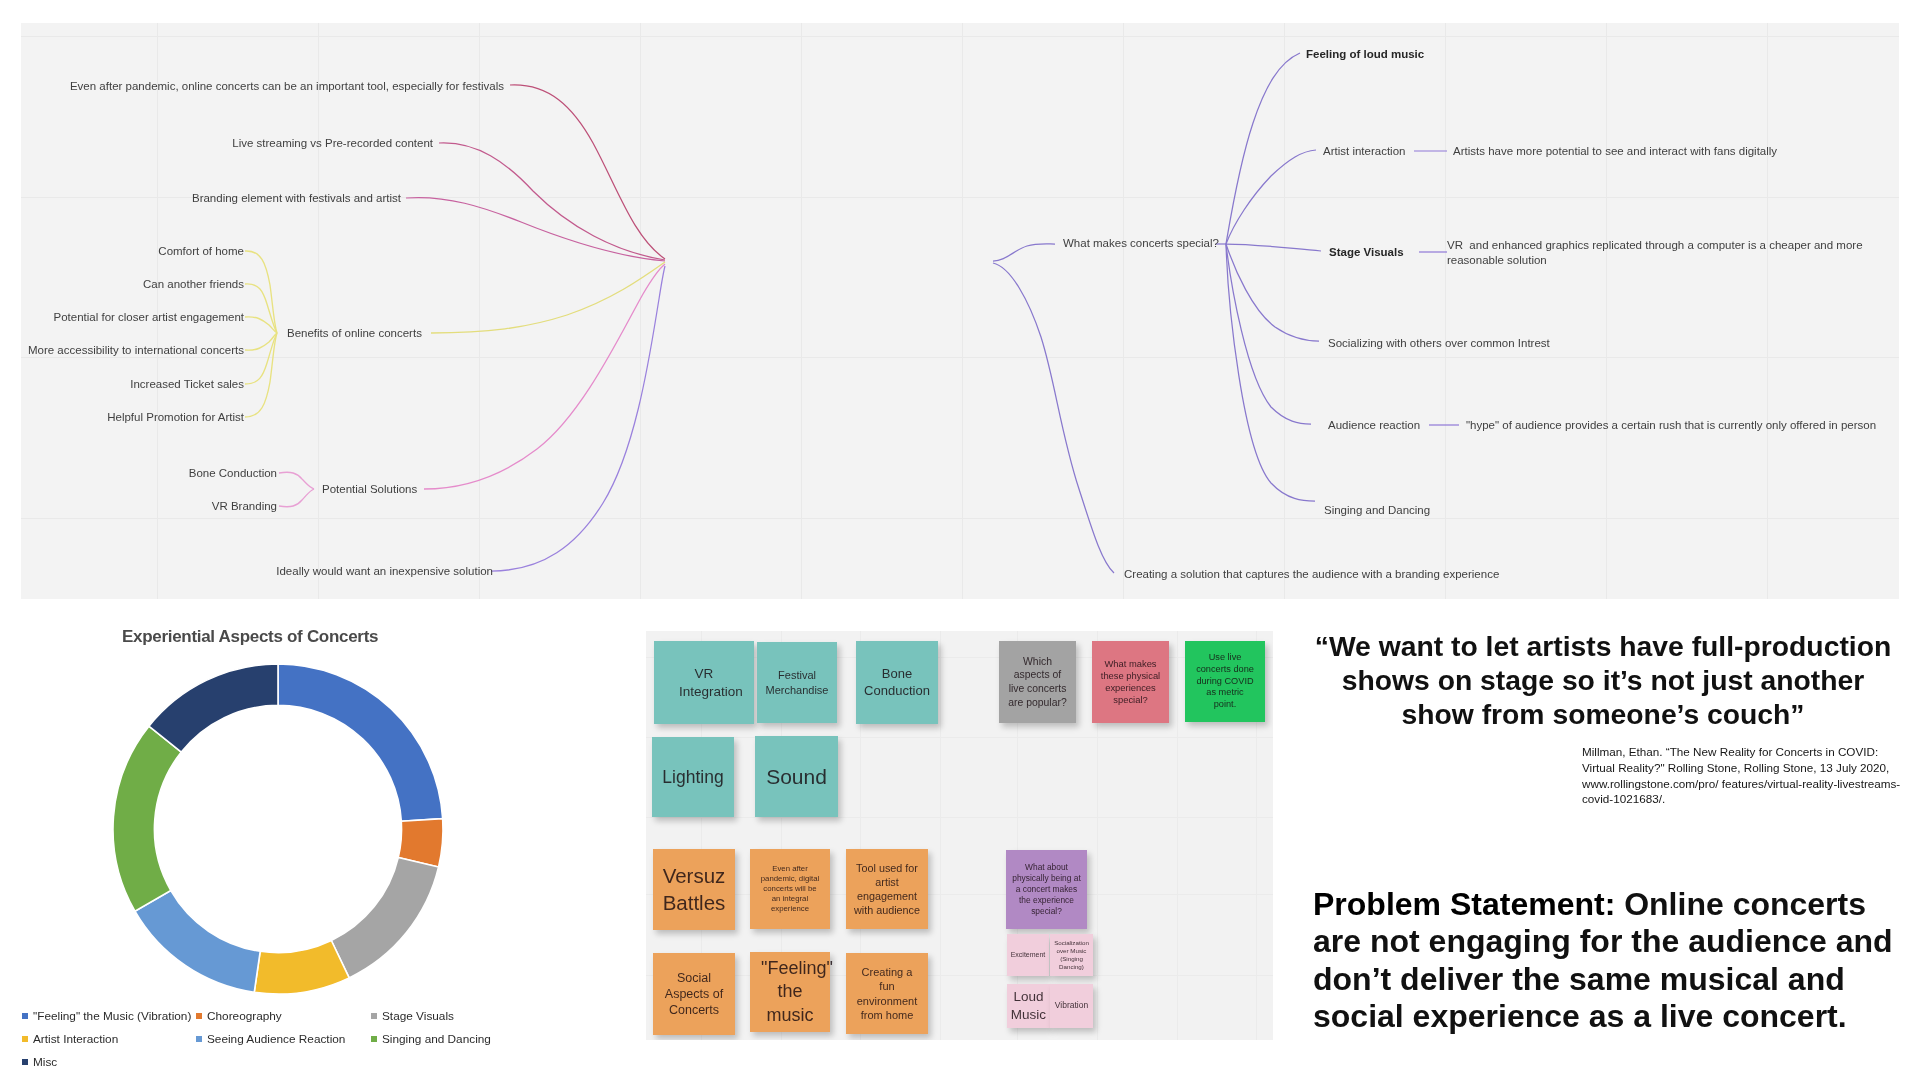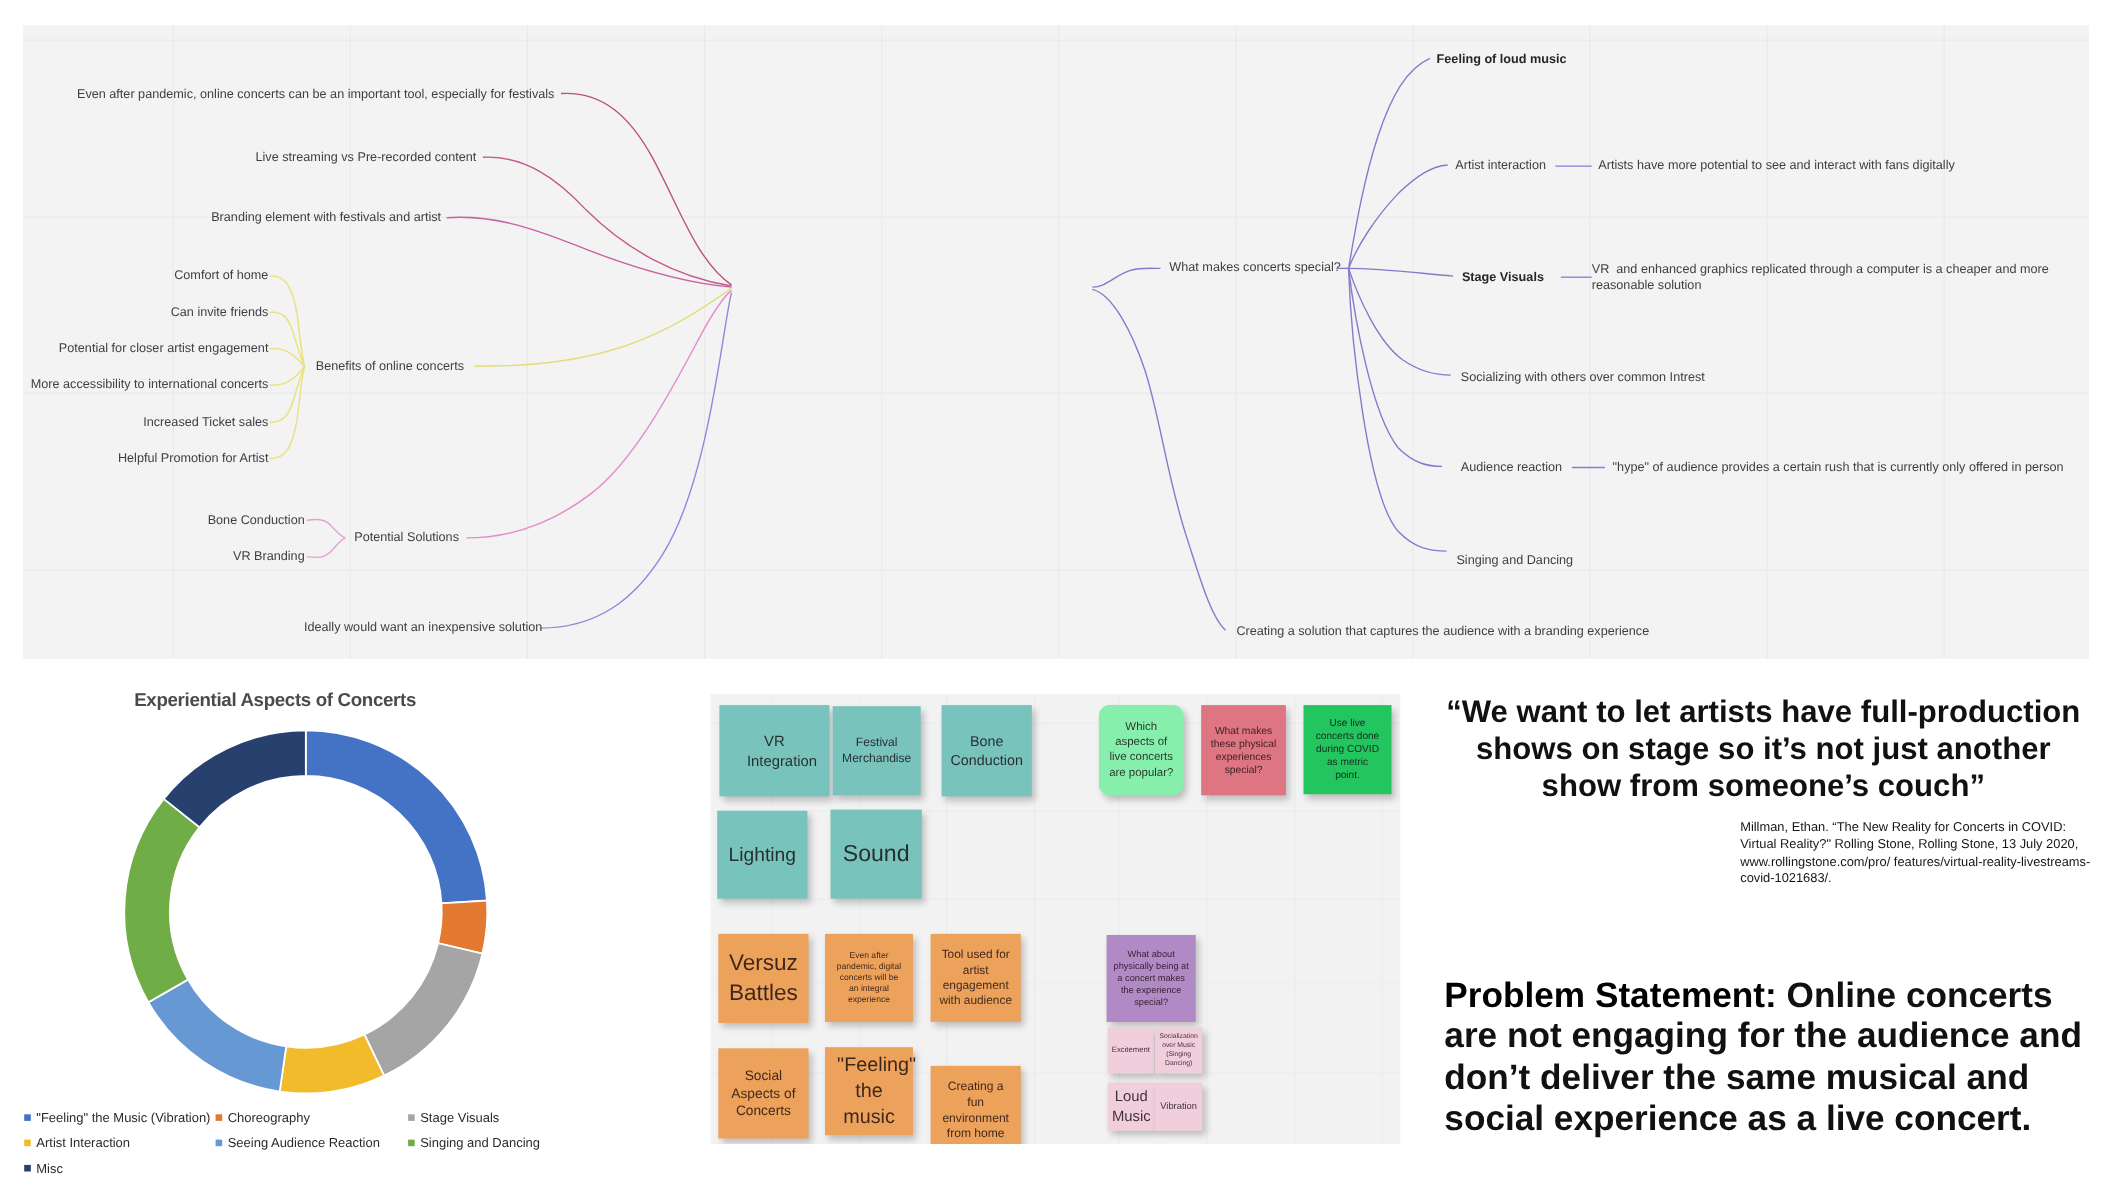--- a/index.html
+++ b/index.html
@@ -106,21 +106,21 @@
       <path d="M1408 402 L 1438 402" stroke="#8f79d8" stroke-width="1.2"></path>
     </svg>
 
 
     <div class="mm-label" style="left:48px;top:56px;width:435px;text-align:right">Even after pandemic, online concerts can be an important tool, especially for festivals</div>
     <div class="mm-label" style="left:132px;top:113px;width:280px;text-align:right">Live streaming vs Pre-recorded content</div>
     <div class="mm-label" style="left:90px;top:168px;width:290px;text-align:right">Branding element with festivals and artist</div>
     <div class="mm-label" style="left:172px;top:541px;width:300px;text-align:right">Ideally would want an inexpensive solution</div>
 
     <div class="mm-label" style="left:-12px;top:221px;width:235px;text-align:right">Comfort of home</div>
-    <div class="mm-label" style="left:-12px;top:254px;width:235px;text-align:right">Can invite friends</div>
+    <div class="mm-label" style="left:-12px;top:254px;width:235px;text-align:right">Can another friends</div>
     <div class="mm-label" style="left:-12px;top:287px;width:235px;text-align:right">Potential for closer artist engagement</div>
     <div class="mm-label" style="left:-12px;top:320px;width:235px;text-align:right">More accessibility to international concerts</div>
     <div class="mm-label" style="left:-12px;top:354px;width:235px;text-align:right">Increased Ticket sales</div>
     <div class="mm-label" style="left:-12px;top:387px;width:235px;text-align:right">Helpful Promotion for Artist</div>
     <div class="mm-label" style="left:266px;top:303px">Benefits of online concerts</div>
 
     <div class="mm-label" style="left:100px;top:443px;width:156px;text-align:right">Bone Conduction</div>
     <div class="mm-label" style="left:100px;top:476px;width:156px;text-align:right">VR Branding</div>
     <div class="mm-label" style="left:301px;top:459px">Potential Solutions</div>
 
@@ -202,21 +202,21 @@
     <div class="bgl" style="left:610px;top:0;width:1px;height:409px"></div>
   <div class="note" style="left: 8px; top: 10px; width: 100px; height: 83px; background: rgb(120, 195, 188); font-size: 13.5px; line-height: 1.3;">
         <span style="width: 50px; padding: 0px;">VR Integration</span>
       </div>
       <div class="note" style="left: 111px; top: 11px; width: 80px; height: 81px; background: rgb(120, 195, 188); font-size: 11px; line-height: 1.3;">
         <span style="width: 70px; padding: 0px;">Festival Merchandise</span>
       </div>
       <div class="note" style="left: 210px; top: 10px; width: 82px; height: 83px; background: rgb(120, 195, 188); font-size: 13px; line-height: 1.3;">
         <span style="width: 66px; padding: 0px;">Bone Conduction</span>
       </div>
-      <div class="note" style="left: 353px; top: 10px; width: 77px; height: 82px; background: #86efac; font-size: 10.4px; line-height: 1.3; border-radius: 10px;">
+      <div class="note" style="left: 353px; top: 10px; width: 77px; height: 82px; background: #a3a3a3; font-size: 10.4px; line-height: 1.3;">
         <span style="width: 61px; padding: 0px;">Which aspects of live concerts are popular?</span>
       </div>
       <div class="note" style="left: 446px; top: 10px; width: 77px; height: 82px; background: rgb(221, 118, 130); font-size: 9.4px; line-height: 1.3;">
         <span style="width: 64px; padding: 0px;">What makes these physical experiences special?</span>
       </div>
       <div class="note" style="left: 539px; top: 10px; width: 80px; height: 81px; background: #22c55e; font-size: 9.2px; line-height: 1.3;">
         <span style="width: 61px; padding: 0px;">Use live concerts done during COVID as metric point.</span>
       </div>
       <div class="note" style="left: 6px; top: 106px; width: 82px; height: 80px; background: rgb(120, 195, 188); font-size: 17.5px; line-height: 1.3;">
         <span style="width: 78px; padding: 0px;">Lighting</span>
@@ -235,21 +235,21 @@
       </div>
       <div class="note" style="left: 360px; top: 219px; width: 81px; height: 79px; background: rgb(177, 137, 196); font-size: 8.4px; line-height: 1.3;">
         <span style="width: 72px; padding: 0px;">What about physically being at a concert makes the experience special?</span>
       </div>
       <div class="note" style="left: 7px; top: 322px; width: 82px; height: 82px; background: rgb(236, 162, 91); font-size: 12.5px; line-height: 1.3;">
         <span style="width: 66px; padding: 0px;">Social Aspects of Concerts</span>
       </div>
       <div class="note" style="left: 104px; top: 321px; width: 80px; height: 80px; background: rgb(236, 162, 91); font-size: 18px; line-height: 1.3;">
         <span style="width: 58px; padding: 0px;">"Feeling" the music</span>
       </div>
-      <div class="note" style="left: 200px; top: 322px; width: 82px; height: 81px; background: rgb(236, 162, 91); font-size: 11px; line-height: 1.3; margin-top: 16px;">
+      <div class="note" style="left: 200px; top: 322px; width: 82px; height: 81px; background: rgb(236, 162, 91); font-size: 11px; line-height: 1.3;">
         <span style="width: 62px; padding: 0px;">Creating a fun environment from home</span>
       </div>
       <div class="note" style="left: 361px; top: 303px; width: 42px; height: 42px; background: rgb(241, 206, 220); font-size: 7px; line-height: 1.3;">
         <span style="width: 40px; padding: 0px;">Excitement</span>
       </div>
       <div class="note" style="left: 404px; top: 303px; width: 43px; height: 42px; background: rgb(241, 206, 220); font-size: 6.2px; line-height: 1.3;">
         <span style="width: 38px; padding: 0px;">Socialization over Music (Singing Dancing)</span>
       </div>
       <div class="note" style="left: 361px; top: 353px; width: 43px; height: 44px; background: rgb(241, 206, 220); font-size: 13.5px; line-height: 1.3;">
         <span style="width: 38px; padding: 0px;">Loud Music</span>

